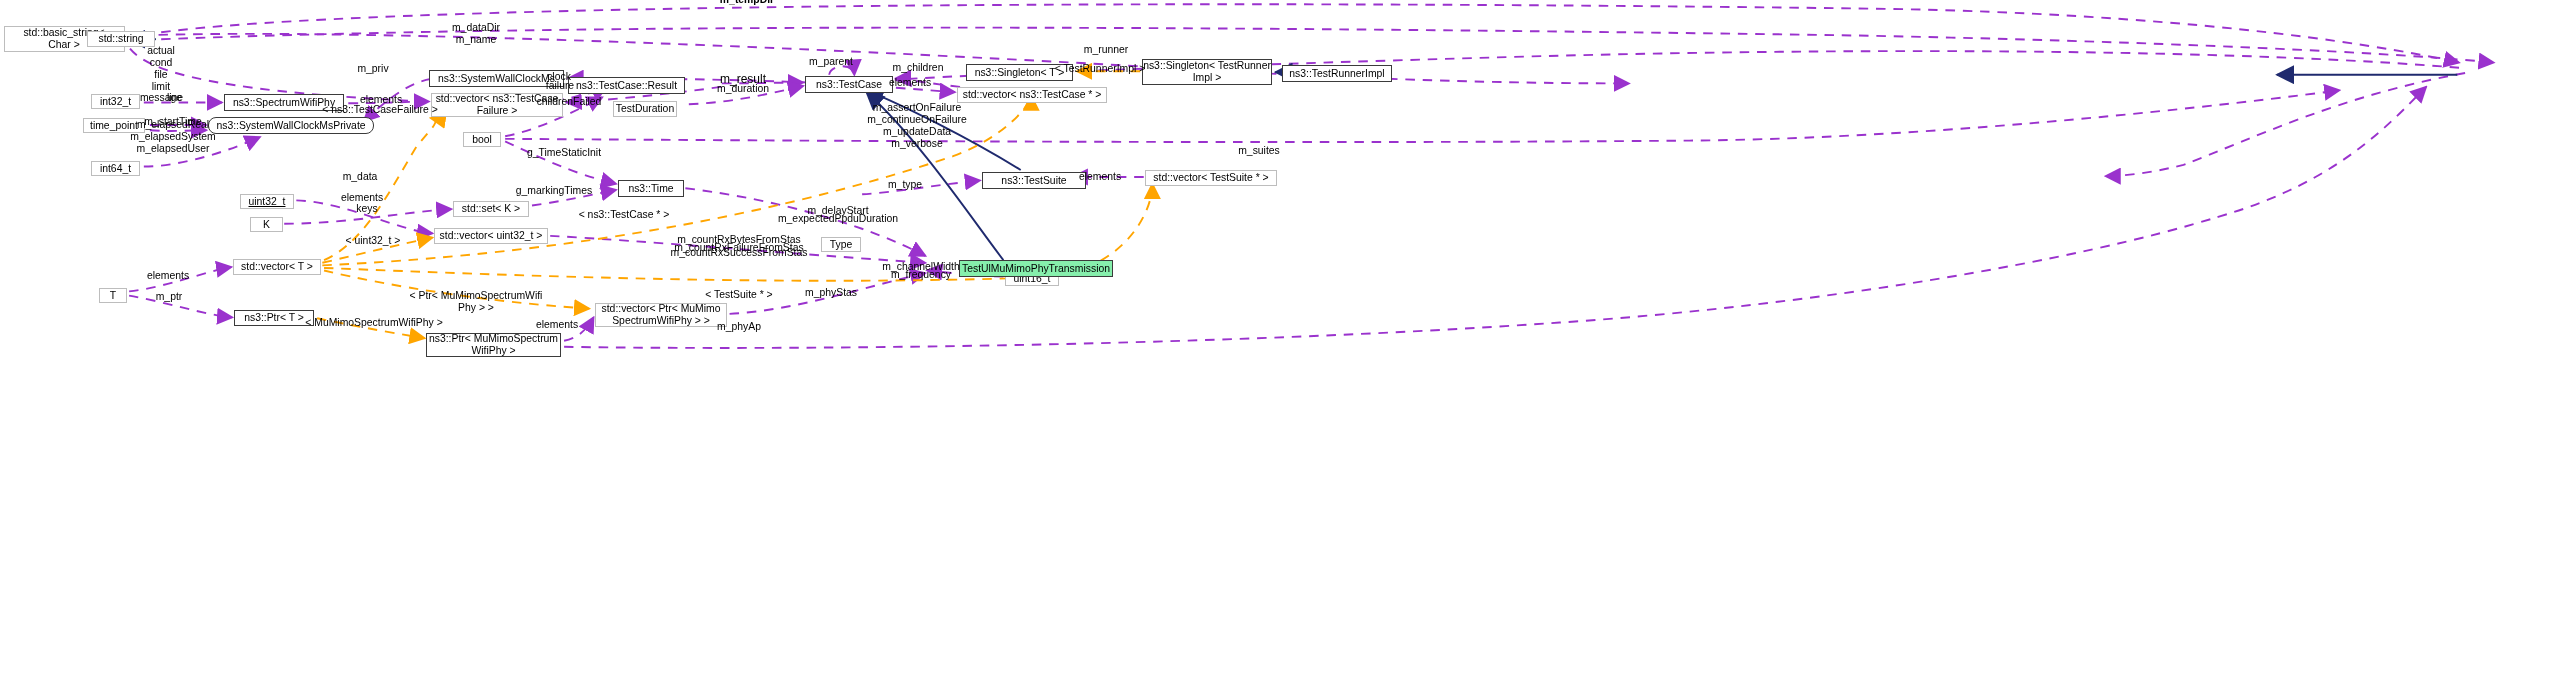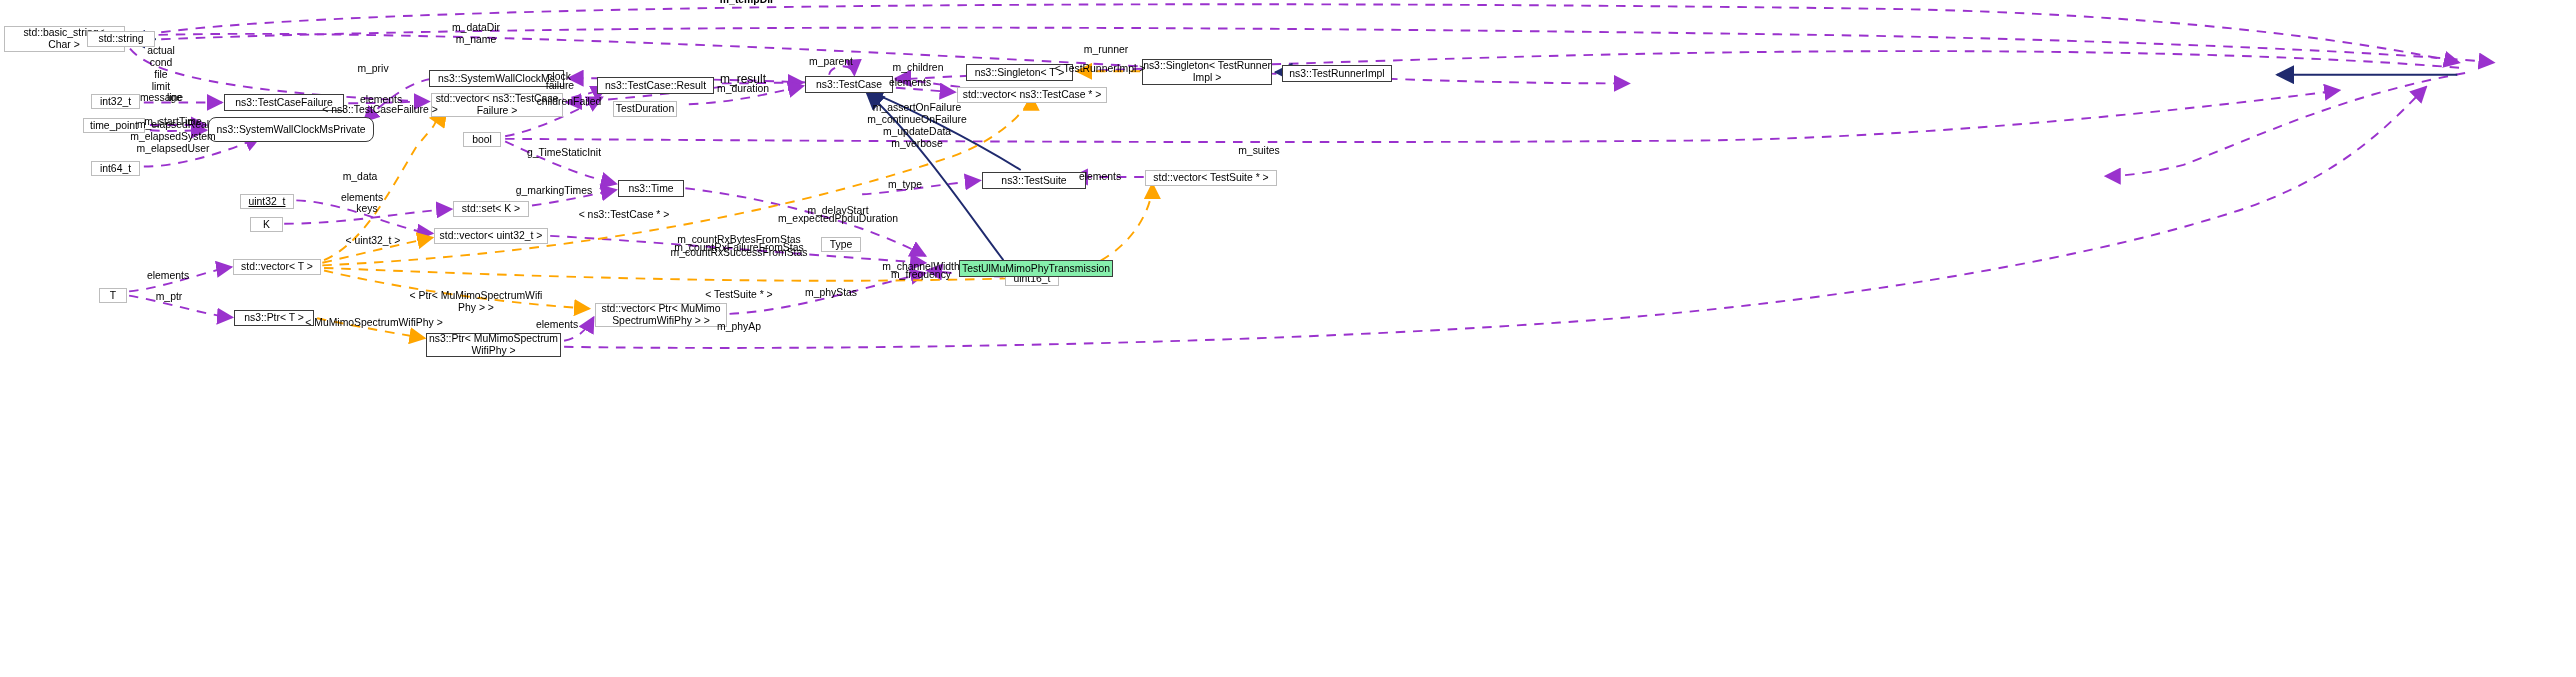--- a/index.html
+++ b/index.html
@@ -167,30 +167,30 @@
 Char &gt;</div>
       <div class="node plain" style="left: 87px; top: 31px; width: 68px; height: 15.6px; font-size: 10.4px;">std::string</div>
       <div class="node plain" style="left: 91px; top: 94px; width: 49px; height: 14.7px; font-size: 10.4px;">int32_t</div>
       <div class="node plain" style="left: 83px; top: 118px; width: 62px; height: 14.7px; font-size: 10.4px;">time_point</div>
       <div class="node plain" style="left: 91px; top: 161px; width: 49px; height: 14.7px; font-size: 10.4px;">int64_t</div>
       <div class="node plain" style="left: 240px; top: 194px; width: 54px; height: 14.7px; font-size: 10.4px; text-decoration: underline;">uint32_t</div>
       <div class="node plain" style="left: 250px; top: 217px; width: 33px; height: 14.7px; font-size: 10.4px;">K</div>
       <div class="node plain" style="left: 233px; top: 259px; width: 88px; height: 15.6px; font-size: 10.4px;">std::vector&lt; T &gt;</div>
       <div class="node plain" style="left: 99px; top: 288px; width: 28px; height: 14.7px; font-size: 10.4px;">T</div>
       <div class="node bold" style="left: 234px; top: 310px; width: 80px; height: 15.6px; font-size: 10.4px;">ns3::Ptr&lt; T &gt;</div>
-      <div class="node bold" style="left: 224px; top: 94px; width: 120px; height: 17.3px; font-size: 10.4px;">ns3::TestCaseFailure</div>
-      <div class="node bold" style="left: 208px; top: 117px; width: 166px; height: 25px; font-size: 10.4px; border-radius: 8px;">ns3::SystemWallClockMsPrivate</div>
+      <div class="node bold" style="left: 224px; top: 94px; width: 120px; height: 17.3px; font-size: 10.4px;">ns3::SpectrumWifiPhy</div>
+      <div class="node bold" style="left: 208px; top: 117px; width: 166px; height: 17px; font-size: 10.4px; border-radius: 8px;">ns3::SystemWallClockMsPrivate</div>
       <div class="node plain" style="left: 431px; top: 93px; width: 132px; height: 24px; font-size: 10.4px;">std::vector&lt; ns3::TestCase
 Failure &gt;</div>
       <div class="node bold" style="left: 429px; top: 70px; width: 135px; height: 17.3px; font-size: 10.4px;">ns3::SystemWallClockMs</div>
       <div class="node plain" style="left: 453px; top: 201px; width: 76px; height: 15.6px; font-size: 10.4px;">std::set&lt; K &gt;</div>
       <div class="node plain" style="left: 434px; top: 228px; width: 114px; height: 15.6px; font-size: 10.4px;">std::vector&lt; uint32_t &gt;</div>
       <div class="node plain" style="left: 463px; top: 132px; width: 38px; height: 14.7px; font-size: 10.4px;">bool</div>
       <div class="node bold" style="left: 618px; top: 180px; width: 66px; height: 17.3px; font-size: 10.4px;">ns3::Time</div>
-      <div class="node bold" style="left: 597px; top: 77px; width: 117px; height: 17.3px; font-size: 10.4px;">ns3::TestCase::Result</div>
+      <div class="node bold" style="left: 568px; top: 77px; width: 117px; height: 17.3px; font-size: 10.4px;">ns3::TestCase::Result</div>
       <div class="node plain" style="left: 613px; top: 101px; width: 64px; height: 15.6px; font-size: 10.4px;">TestDuration</div>
       <div class="node plain" style="left: 595px; top: 303px; width: 132px; height: 24px; font-size: 10.4px;">std::vector&lt; Ptr&lt; MuMimo
 SpectrumWifiPhy &gt; &gt;</div>
       <div class="node bold" style="left: 426px; top: 333px; width: 135px; height: 24px; font-size: 10.4px;">ns3::Ptr&lt; MuMimoSpectrum
 WifiPhy &gt;</div>
       <div class="node bold" style="left: 805px; top: 76px; width: 88px; height: 17.3px; font-size: 10.4px;">ns3::TestCase</div>
       <div class="node plain" style="left: 821px; top: 190px; width: 40px; height: 14.7px; font-size: 10.4px; margin-top: 47px;">Type</div>
       <div class="node plain" style="left: 957px; top: 87px; width: 150px; height: 15.6px; font-size: 10.4px;">std::vector&lt; ns3::TestCase * &gt;</div>
       <div class="node bold" style="left: 966px; top: 64px; width: 107px; height: 17.3px; font-size: 10.4px;">ns3::Singleton&lt; T &gt;</div>
       <div class="node bold" style="left: 1142px; top: 59px; width: 130px; height: 26px; font-size: 10.4px;">ns3::Singleton&lt; TestRunner

